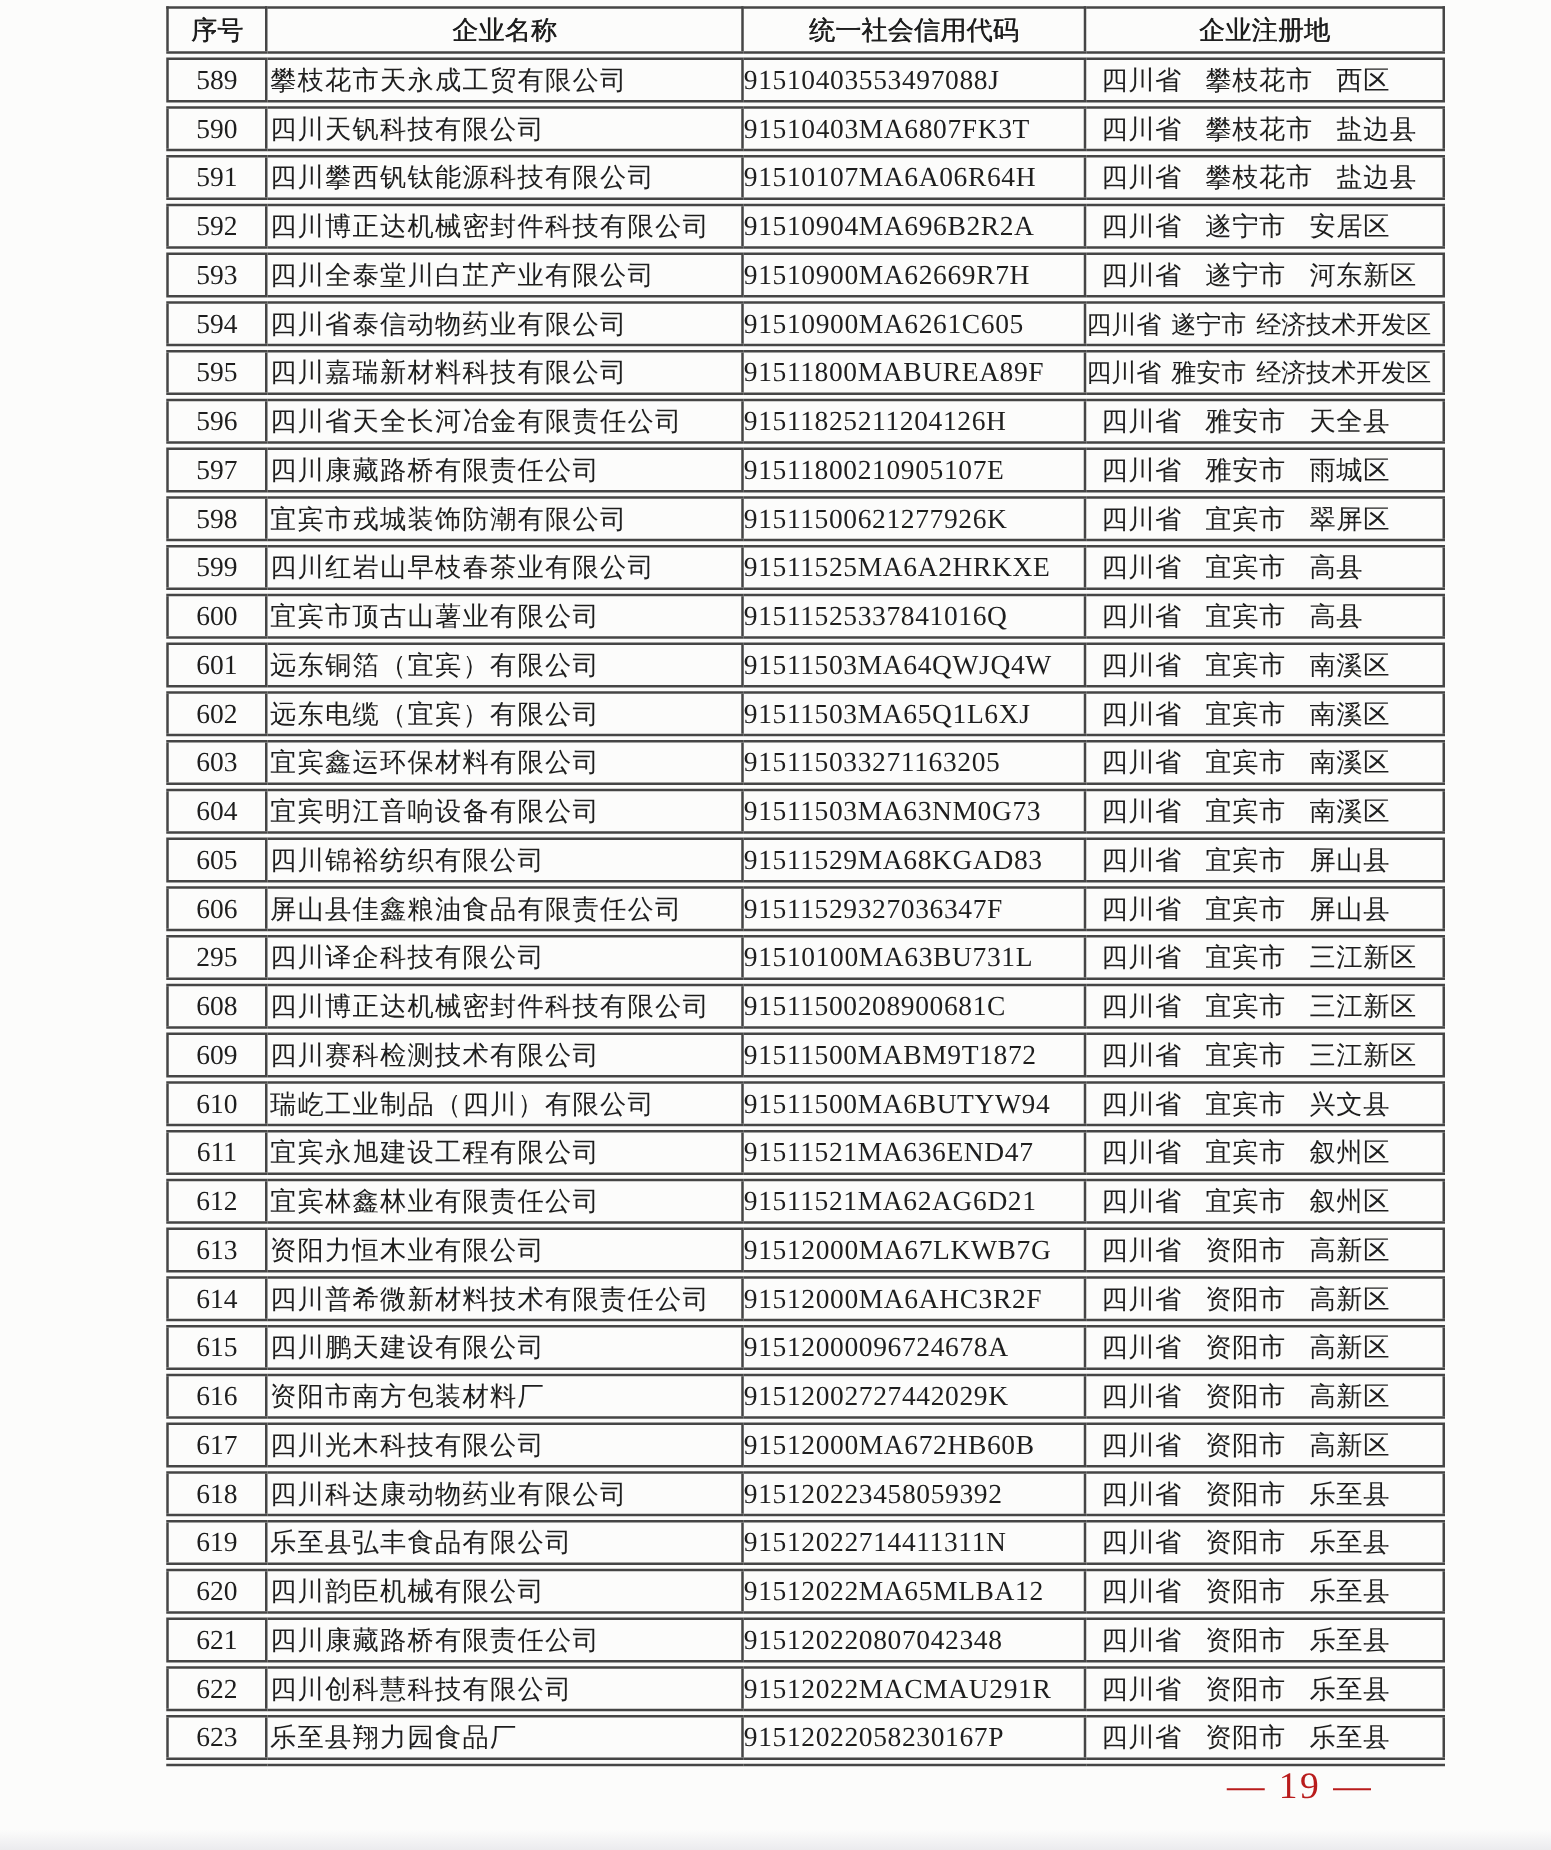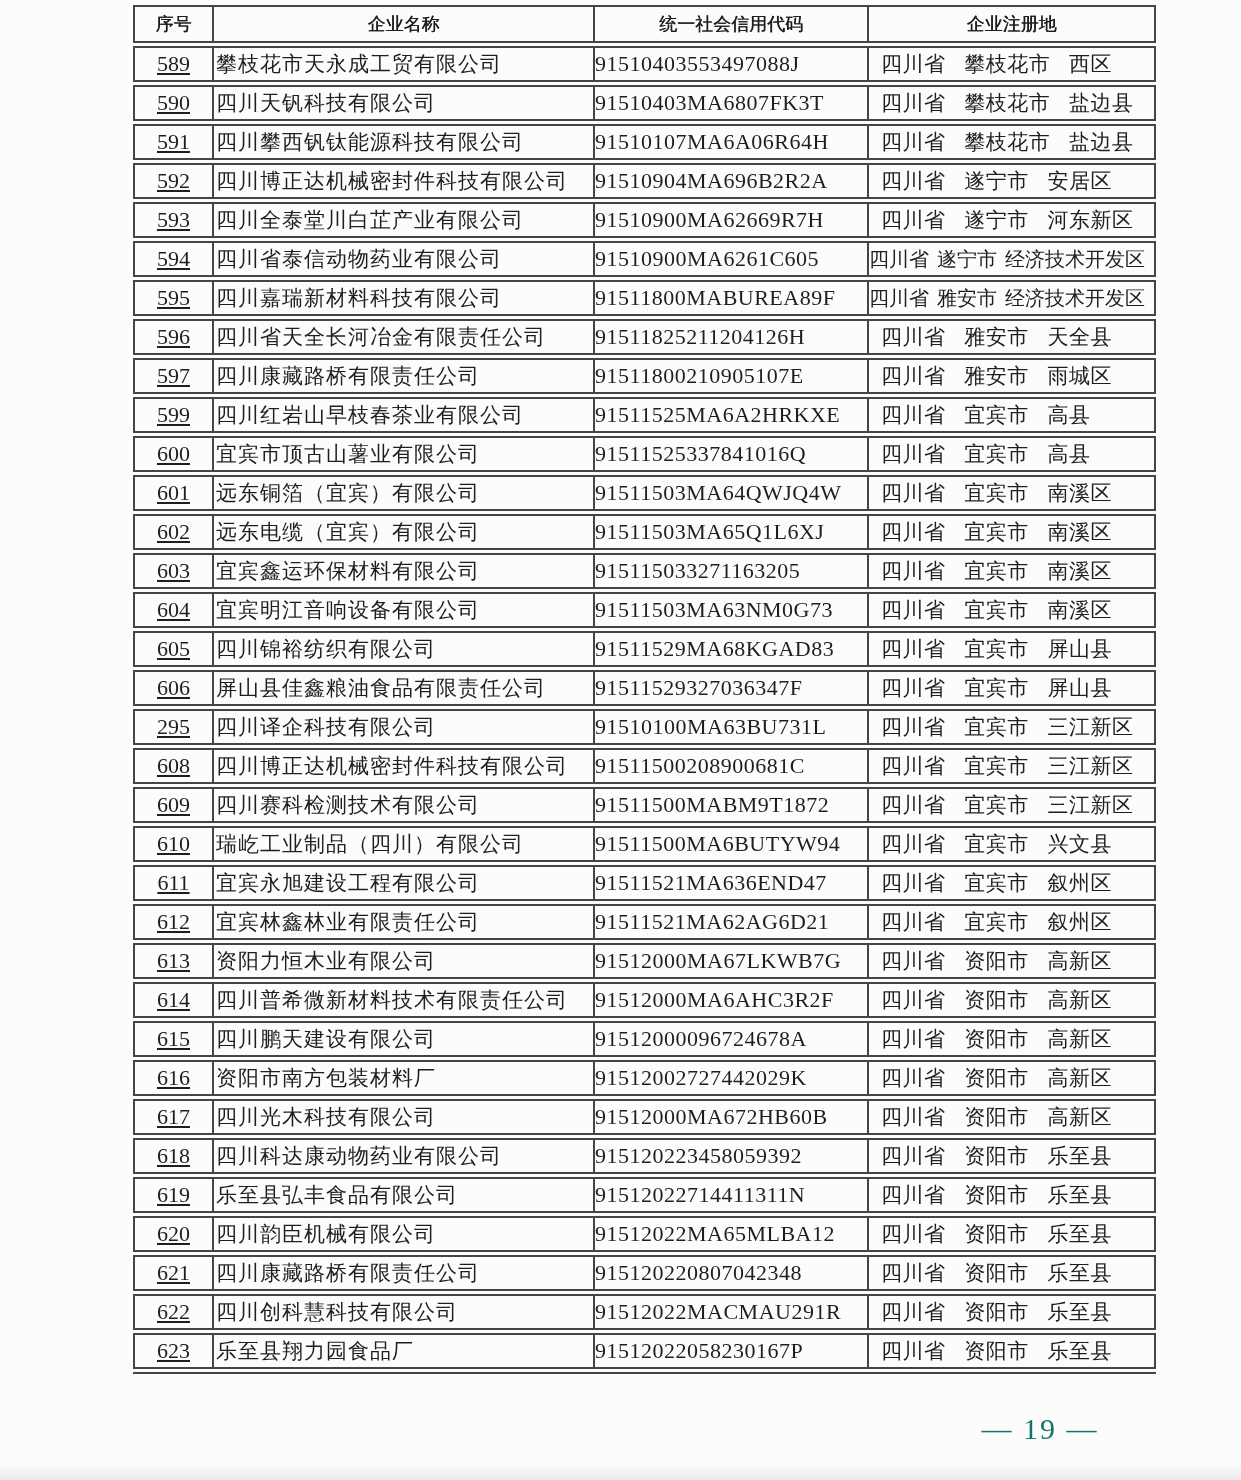--- a/index.html
+++ b/index.html
@@ -30,33 +30,32 @@
     border-bottom: 7px double #454545;
     border-top: none;
     padding: 0;
     overflow: hidden;
     white-space: nowrap;
     vertical-align: middle;
   }
   .company-table thead th {
     border-top: 2px solid #454545;
     height: 34px;
-    font-size: 18px;
+    font-size: 21px;
     font-weight: normal;
     text-align: center;
     text-shadow: 0.4px 0 0 currentColor;
   }
   .company-table td {
     height: 32px;
     font-size: 21px;
   }
   td[data-name="cell-serial"] {
     text-align: center;
     font-size: 22px;
-    text-decoration: underline;
   }
   td[data-name="cell-company-name"] {
     padding-left: 2px;
     letter-spacing: 1px;
   }
   td[data-name="cell-credit-code"] {
     font-size: 22px;
     letter-spacing: 0.5px;
   }
   td[data-name="cell-region"] {
@@ -72,21 +71,21 @@
     padding-left: 0;
   }
   .page-number {
     position: absolute;
     left: 960px;
     top: 1412px;
     width: 160px;
     text-align: center;
     font-size: 30px;
     letter-spacing: 2px;
-    color: #0f766e;
+    color: #b91c1c;
   }
   .scan-edge {
     position: absolute;
     left: 0;
     bottom: 0;
     width: 100%;
     height: 16px;
     background: linear-gradient(to bottom, rgba(236,236,239,0), #ebebee);
   }
 </style>
@@ -159,20 +158,26 @@
           <td data-name="cell-credit-code">91511825211204126H</td>
           <td data-name="cell-region">四川省 雅安市 天全县</td>
         </tr>
         <tr data-name="table-row">
           <td data-name="cell-serial">597</td>
           <td data-name="cell-company-name">四川康藏路桥有限责任公司</td>
           <td data-name="cell-credit-code">91511800210905107E</td>
           <td data-name="cell-region">四川省 雅安市 雨城区</td>
         </tr>
         <tr data-name="table-row">
+          <td data-name="cell-serial">598</td>
+          <td data-name="cell-company-name">宜宾市戎城装饰防潮有限公司</td>
+          <td data-name="cell-credit-code">91511500621277926K</td>
+          <td data-name="cell-region">四川省 宜宾市 翠屏区</td>
+        </tr>
+        <tr data-name="table-row">
           <td data-name="cell-serial">599</td>
           <td data-name="cell-company-name">四川红岩山早枝春茶业有限公司</td>
           <td data-name="cell-credit-code">91511525MA6A2HRKXE</td>
           <td data-name="cell-region">四川省 宜宾市 高县</td>
         </tr>
         <tr data-name="table-row">
           <td data-name="cell-serial">600</td>
           <td data-name="cell-company-name">宜宾市顶古山薯业有限公司</td>
           <td data-name="cell-credit-code">91511525337841016Q</td>
           <td data-name="cell-region">四川省 宜宾市 高县</td>

